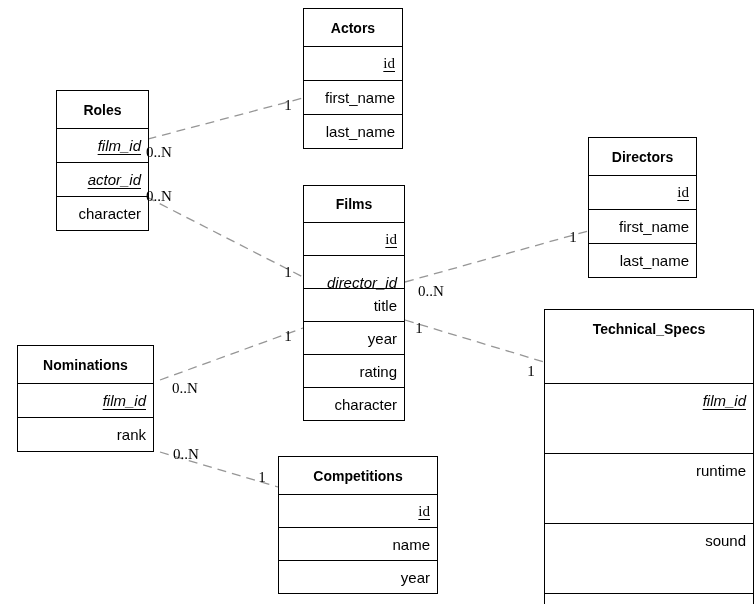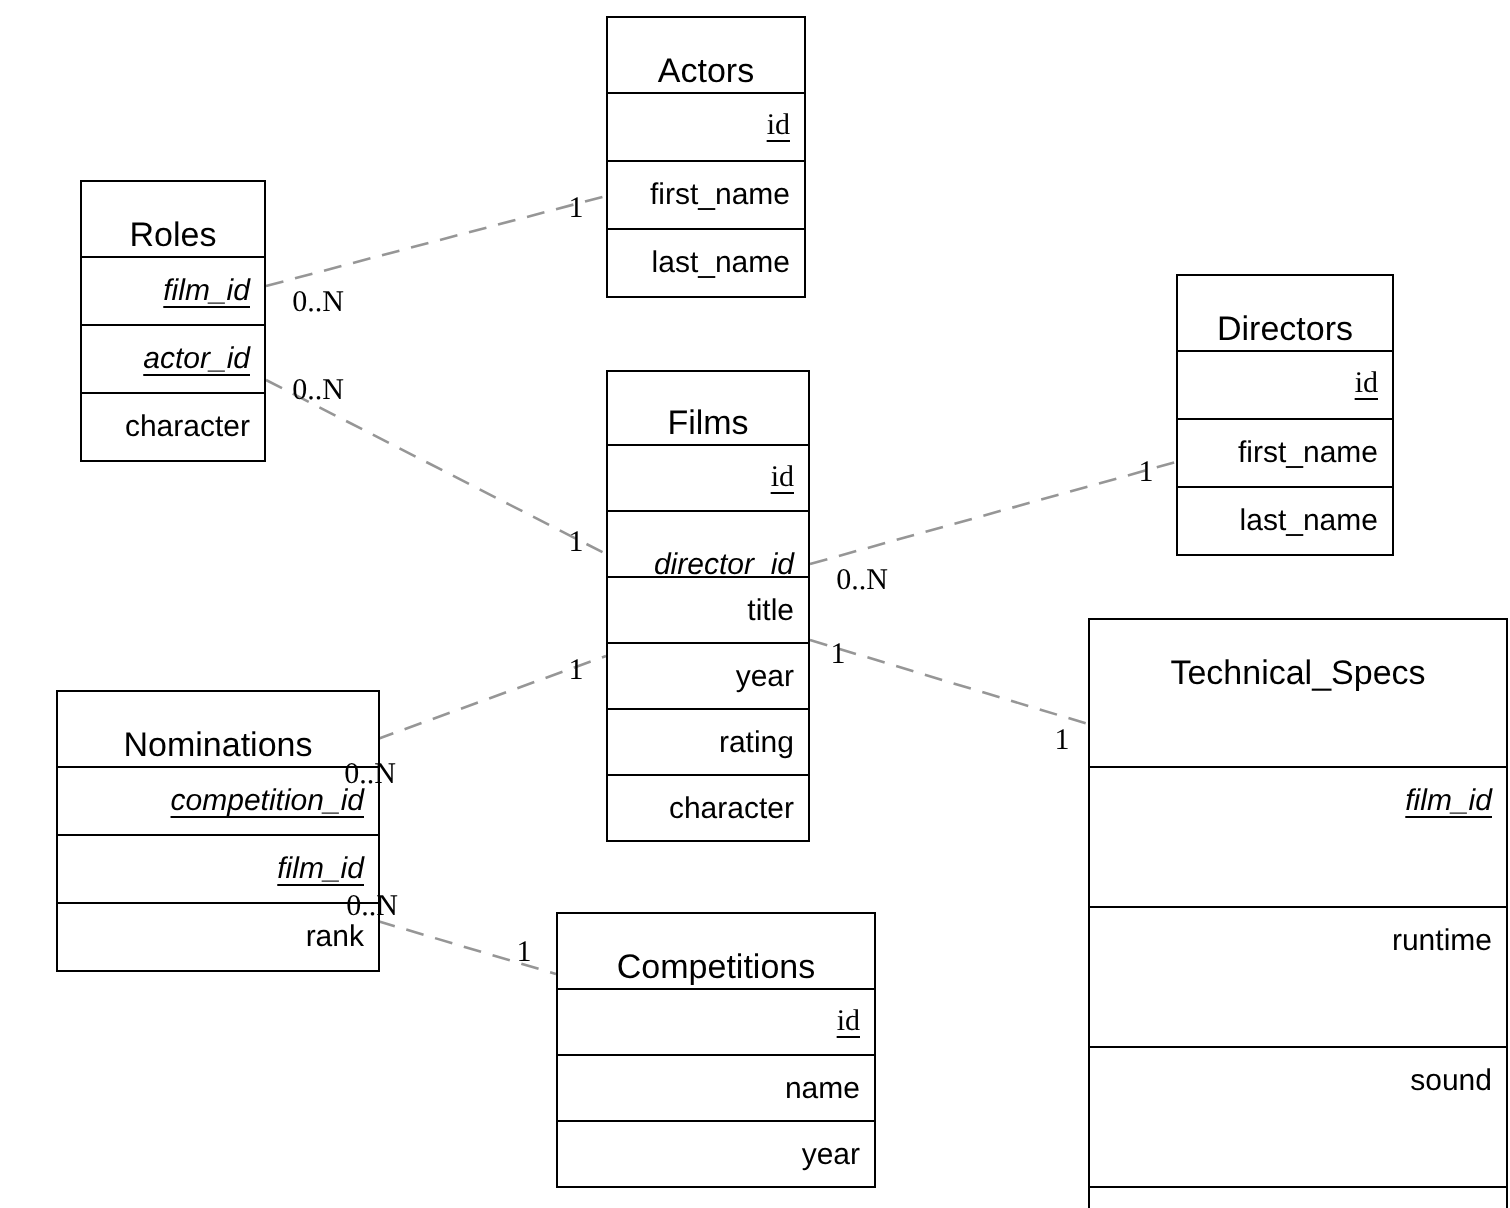--- a/index.html
+++ b/index.html
@@ -25,24 +25,24 @@
   .etable {
     position: absolute;
     background: #ffffff;
     border: 1.5px solid #000;
     box-sizing: border-box;
     display: flex;
     flex-direction: column;
   }
   .thead {
     display: flex;
-    align-items: flex-end;
+    align-items: center;
     justify-content: center;
-    font-weight: normal;
-    font-size: 17px;
+    font-weight: bold;
+    font-size: 14px;
     height: 37px;
     flex: 0 0 auto;
     box-sizing: border-box;
   }
   .trow {
     display: flex;
     align-items: center;
     justify-content: flex-end;
     font-size: 15px;
     height: 34px;
@@ -98,21 +98,21 @@
         <span class="attr pk">id</span>
       </div>
     <div class="trow">
         <span class="attr">first_name</span>
       </div>
     <div class="trow">
         <span class="attr">last_name</span>
       </div>
   </div>
 
-  <div class="etable" style="left:40px; top:90px; width:93px;">
+  <div class="etable" style="left:56px; top:90px; width:93px;">
     <div class="thead">
         <span class="tname">Roles</span>
       </div>
     <div class="trow">
         <span class="attr pkfk">film_id</span>
       </div>
     <div class="trow">
         <span class="attr pkfk">actor_id</span>
       </div>
     <div class="trow">
@@ -170,26 +170,23 @@
         <span class="attr">runtime</span>
       </div>
     <div class="trow">
         <span class="attr">sound</span>
       </div>
     <div class="trow">
         <span class="attr">camera</span>
       </div>
   </div>
 
-  <div class="etable" style="left:28px; top:345px; width:162px;">
+  <div class="etable" style="left:17px; top:345px; width:137px;">
     <div class="thead">
         <span class="tname">Nominations</span>
-      </div>
-    <div class="trow">
-        <span class="attr pkfk">competition_id</span>
       </div>
     <div class="trow">
         <span class="attr pkfk">film_id</span>
       </div>
     <div class="trow">
         <span class="attr">rank</span>
       </div>
   </div>
 
   <div class="etable rows33" style="left:278px; top:456px; width:160px;">

